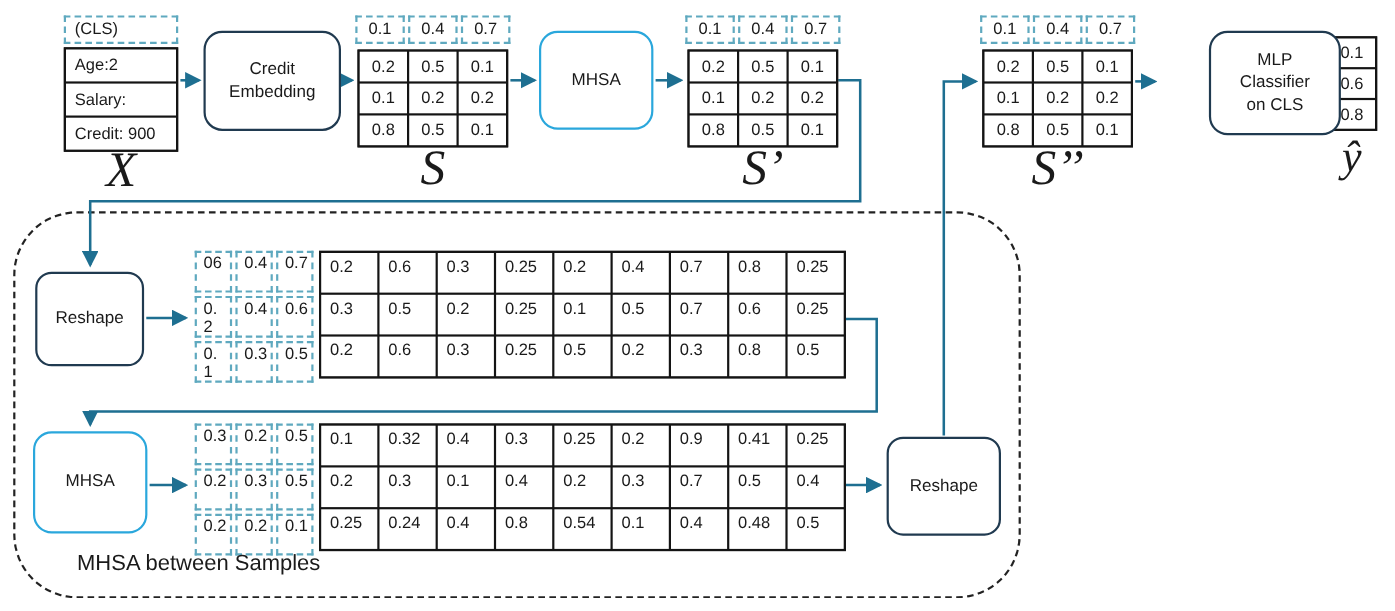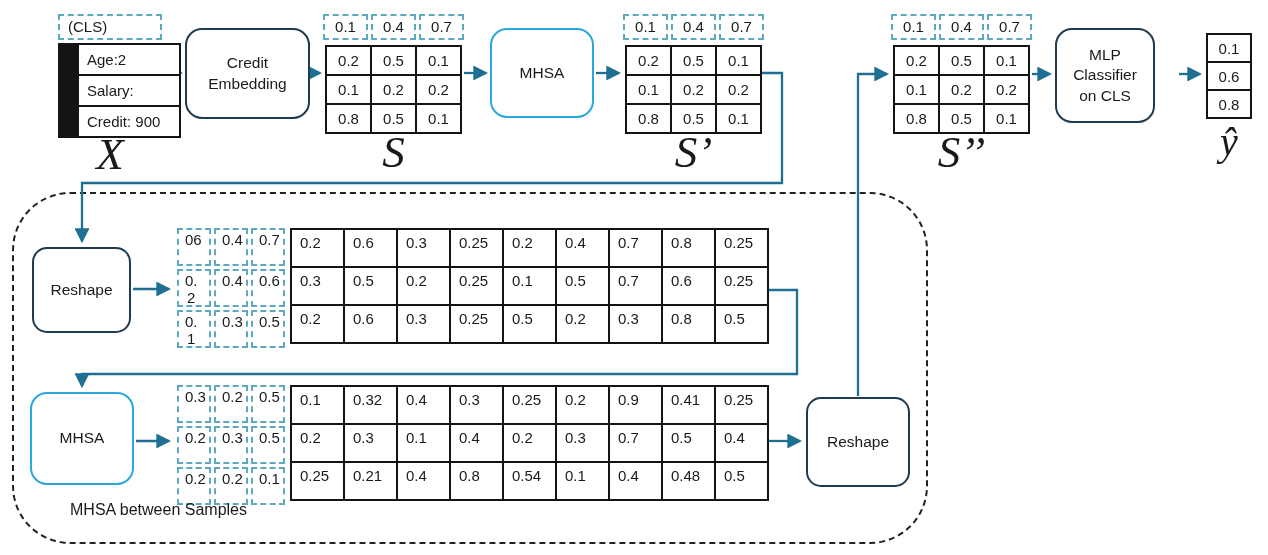--- a/index.html
+++ b/index.html
@@ -24,37 +24,37 @@
   .scell { background: #fff; display: flex; align-items: center; justify-content: center; font-size: 15px; }
   .cols1 { grid-template-columns: auto; }
   .cols3 { grid-template-columns: repeat(3, auto); }
   .cols9 { grid-template-columns: repeat(9, auto); }
   .m3 .scell { width: 43px; height: 27px; }
   .xtab .scell { width: 100px; height: 29px; justify-content: flex-start; padding-left: 8px; }
   .ycol .scell { width: 42px; height: 26px; }
   .mbig .scell { width: 51px; height: 36px; align-items: flex-start; justify-content: flex-start; padding: 4px 0 0 8px; }
 
   
-  .grid-dashed { position: absolute; display: grid; gap: 3px; width: max-content; z-index: 8; text-align: center; }
+  .grid-dashed { position: absolute; display: grid; gap: 3px; width: max-content; z-index: 8; }
   .dcell {
     border: 2px dashed var(--dash, #5fa9bf); background: #fff;
     display: flex; align-items: center; justify-content: center;
     font-size: 15px; white-space: pre-line; line-height: 1.12;
   }
   .drow .dcell { width: 45px; height: 26px; }
   .dcls { width: 104px; height: 26px; justify-content: flex-start; padding-left: 8px; }
   .bigd .dcell { width: 34px; height: 38px; align-items: flex-start; justify-content: flex-start; padding: 2px 0 0 6px; }
 
   
   .mlabel {
     position: absolute; font-family: "Liberation Serif", serif; font-style: italic;
     font-size: 45px; text-align: center; z-index: 9; line-height: 1;
   }
 
-  .caption { position: absolute; font-size: 16px; z-index: 9; }
+  .caption { position: absolute; font-size: 20px; z-index: 9; }
 
   
   .container-dashed {
     position: absolute; left: 12px; top: 192px; width: 916px; height: 352px;
     border: 2.3px dashed var(--container, #222); border-radius: 58px; z-index: 4; background: transparent;
   }
 
   
   svg.wires { position: absolute; left: 0; top: 0; z-index: 6; pointer-events: none; }
   .connector { fill: none; stroke: var(--teal, #1e6f91); stroke-width: 2.3px; }
@@ -83,21 +83,21 @@
     <path class="connector" d="M858 396 L858 74 L887 74" marker-end="url(#ah)"></path>
     <path class="connector" d="M1032 74 L1050 74" marker-end="url(#ah)"></path>
     <path class="connector" d="M1179 74 L1200 74" marker-end="url(#ah)"></path>
   </svg>
 
   <div class="container-dashed"></div>
 
   <div class="grid-dashed" style="left:58px; top:14px;">
     <div class="dcell dcls">(CLS)</div>
   </div>
-  <div class="grid-solid xtab cols1" style="left:58px; top:43px;padding-left:19px;">
+  <div class="grid-solid xtab cols1" style="left:58px; top:43px;">
       <div class="scell">Age:2</div>
       <div class="scell">Salary:</div>
       <div class="scell">Credit: 900</div>
     </div>
   <div class="mlabel" style="left:60px; top:132px; width:100px;">X</div>
 
   <div class="node navy" style="left:185px; top:28px; width:125px; height:91px;">
     <span>Credit
 Embedding</span>
   </div>
@@ -153,21 +153,21 @@
       <div class="scell">0.1</div>
       <div class="scell">0.1</div>
       <div class="scell">0.2</div>
       <div class="scell">0.2</div>
       <div class="scell">0.8</div>
       <div class="scell">0.5</div>
       <div class="scell">0.1</div>
     </div>
   <div class="mlabel" style="left:893px; top:130px; width:137px;">S’’</div>
 
-  <div class="node navy" style="left:1055px; top:28px; width:100px; height:95px;">
+  <div class="node navy" style="left:1099px; top:28px; width:120px; height:95px;">
     <span>MLP
 Classifier
 on CLS</span>
   </div>
 
   <div class="grid-solid ycol cols1" style="left:1206px; top:33px;">
       <div class="scell">0.1</div>
       <div class="scell">0.6</div>
       <div class="scell">0.8</div>
     </div>
@@ -248,21 +248,21 @@
       <div class="scell">0.2</div>
       <div class="scell">0.3</div>
       <div class="scell">0.1</div>
       <div class="scell">0.4</div>
       <div class="scell">0.2</div>
       <div class="scell">0.3</div>
       <div class="scell">0.7</div>
       <div class="scell">0.5</div>
       <div class="scell">0.4</div>
       <div class="scell">0.25</div>
-      <div class="scell">0.21</div>
+      <div class="scell">0.24</div>
       <div class="scell">0.4</div>
       <div class="scell">0.8</div>
       <div class="scell">0.54</div>
       <div class="scell">0.1</div>
       <div class="scell">0.4</div>
       <div class="scell">0.48</div>
       <div class="scell">0.5</div>
     </div>
 
   <div class="node navy" style="left:806px; top:397px; width:104px; height:90px; border-radius:15px;">

